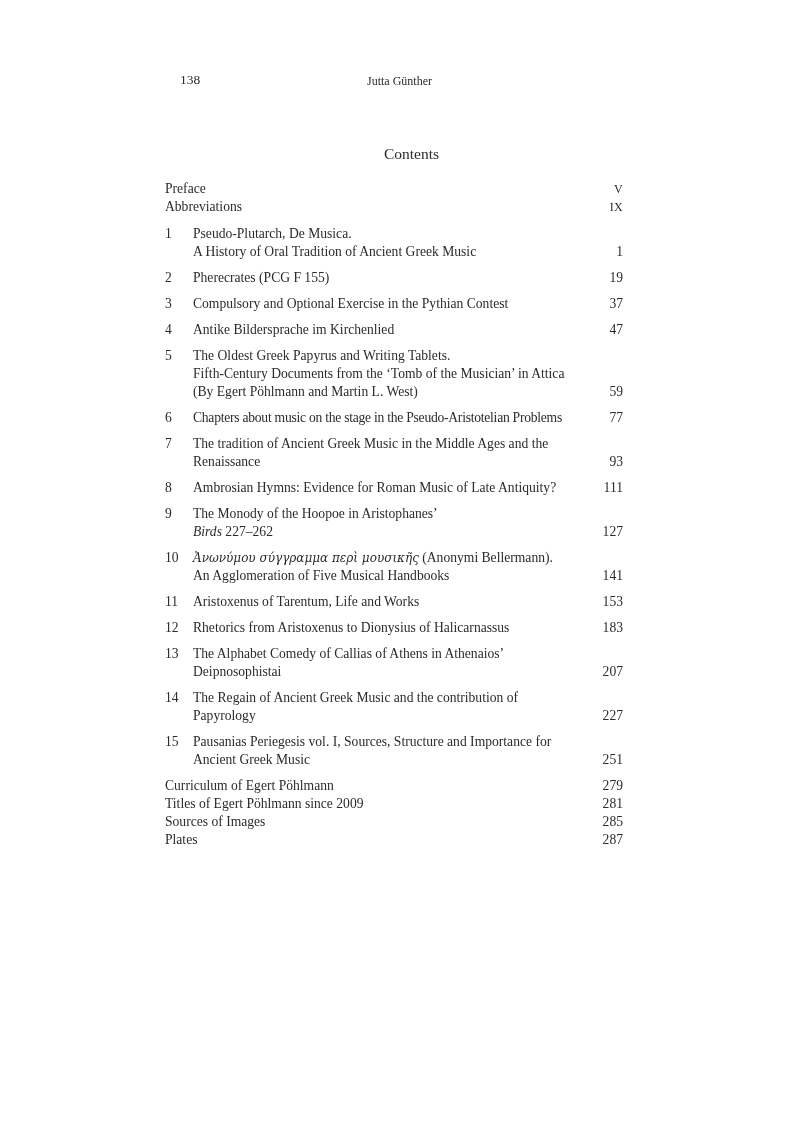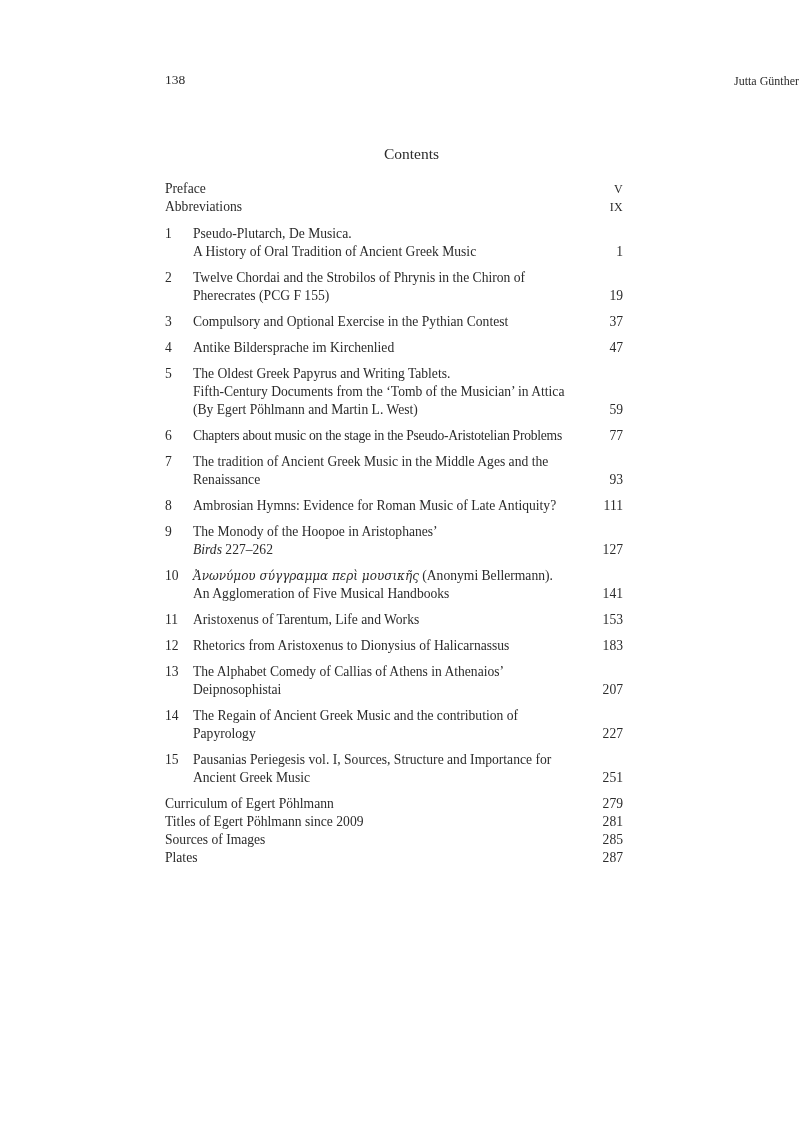--- a/index.html
+++ b/index.html
@@ -2,22 +2,22 @@
 <html><head>
 <meta charset="utf-8">
 <style>
   html, body { margin: 0; padding: 0; background: #ffffff; }
   body {
     width: 799px; height: 1131px; position: relative; overflow: hidden;
     font-family: "Liberation Serif", "DejaVu Serif", serif;
     color: #2b2b2b;
   }
   .running-head { position: absolute; top: 72px; left: 0; width: 799px; height: 20px; }
-  .folio { position: absolute; left: 165px; top: 0; font-size: 13.5px; }
-  .running-title { position: absolute; left: 0; width: 799px; text-align: right; top: 2px; font-size: 12px; }
+  .folio { position: absolute; left: 180px; top: 0; font-size: 13.5px; }
+  .running-title { position: absolute; left: 0; width: 799px; text-align: center; top: 2px; font-size: 12px; }
   .toc-title { position: absolute; top: 145px; left: 0; width: 799px; text-align: center; font-size: 15.5px; padding-left: 12px; }
   .toc { position: absolute; left: 165px; top: 180px; width: 458px; font-size: 13.6px; line-height: 18px; }
   .front-row, .back-row { display: flex; justify-content: space-between; gap: 35px; }
   .front-row .pg { font-size: 12px; letter-spacing: 0.3px; }
   .chapters { margin-top: 9px; }
   .chap { display: flex; margin-bottom: 8px; }
   .chap .num { width: 28px; flex: none; }
   .chap .body { flex: 1; display: flex; align-items: flex-end; }
   .chap .lines { flex: 1; }
   .chap .lines span { display: block; }
@@ -58,21 +58,20 @@
         <span>A History of Oral Tradition of Ancient Greek Music</span>
       </div>
           <span class="pg">1</span>
         </div>
     </div>
 
     <div class="chap">
       <span class="num">2</span>
       <div class="body">
           <div class="lines">
-        <span>Twelve Chordai and the Strobilos of Phrynis in the Chiron of</span>
         <span>Pherecrates (PCG F 155)</span>
       </div>
           <span class="pg">19</span>
         </div>
     </div>
 
     <div class="chap">
       <span class="num">3</span>
       <div class="body">
           <div class="lines">

